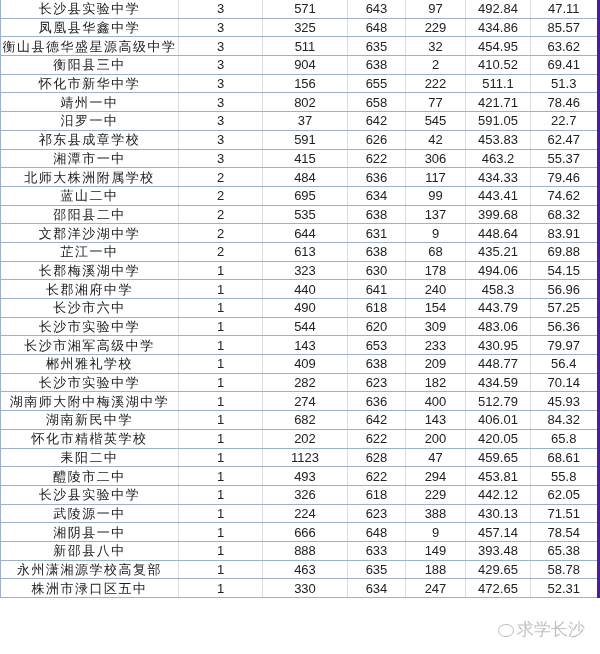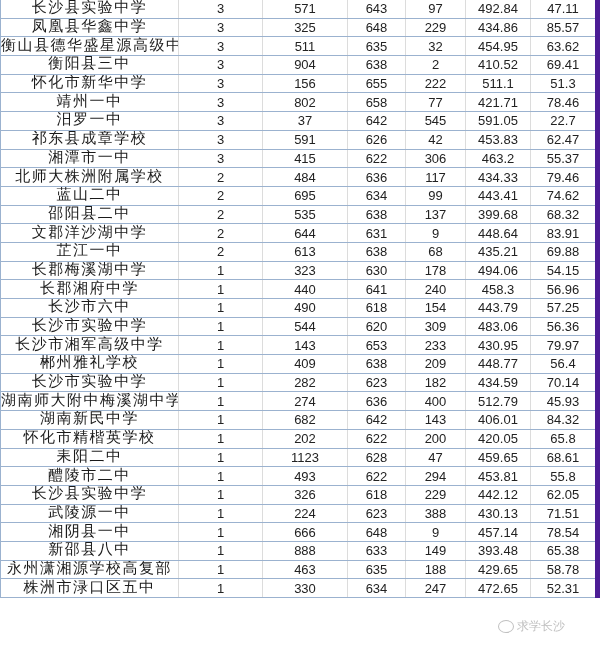--- a/index.html
+++ b/index.html
@@ -23,33 +23,33 @@
       border-left: 1px solid #dcdcdc;
       border-right: 1px solid #dcdcdc;
       font-family: "Liberation Sans", "DejaVu Sans", sans-serif;
       font-size: 13px;
       color: #222222;
       white-space: nowrap;
       overflow: hidden;
       line-height: 17px;
     }
     table.data td.name {
-      font-family: Liberation Mono, monospace;
-      font-size: 15px;
+      font-family: Liberation Sans, sans-serif;
+      font-size: 13px;
       letter-spacing: 1.5px;
       color: #1a1a1a;
       border-left: 1px solid #9bb2cf;
     }
-    table.data td.last { border-right: 7px solid #4c1d95; }
+    table.data td.last { border-right: 4px solid #4c1d95; }
     .watermark {
       position: absolute;
       left: 498px;
       top: 618px;
       font-family: "DejaVu Sans", sans-serif;
-      font-size: 12px;
+      font-size: 17px;
       color: rgba(140,140,140,0.55);
       pointer-events: none;
       white-space: nowrap;
     }
     .watermark .wm-icon {
       display: inline-block;
       width: 14px; height: 11px;
       border: 1px solid rgba(140,140,140,0.55);
       border-radius: 50%;
       vertical-align: middle;

